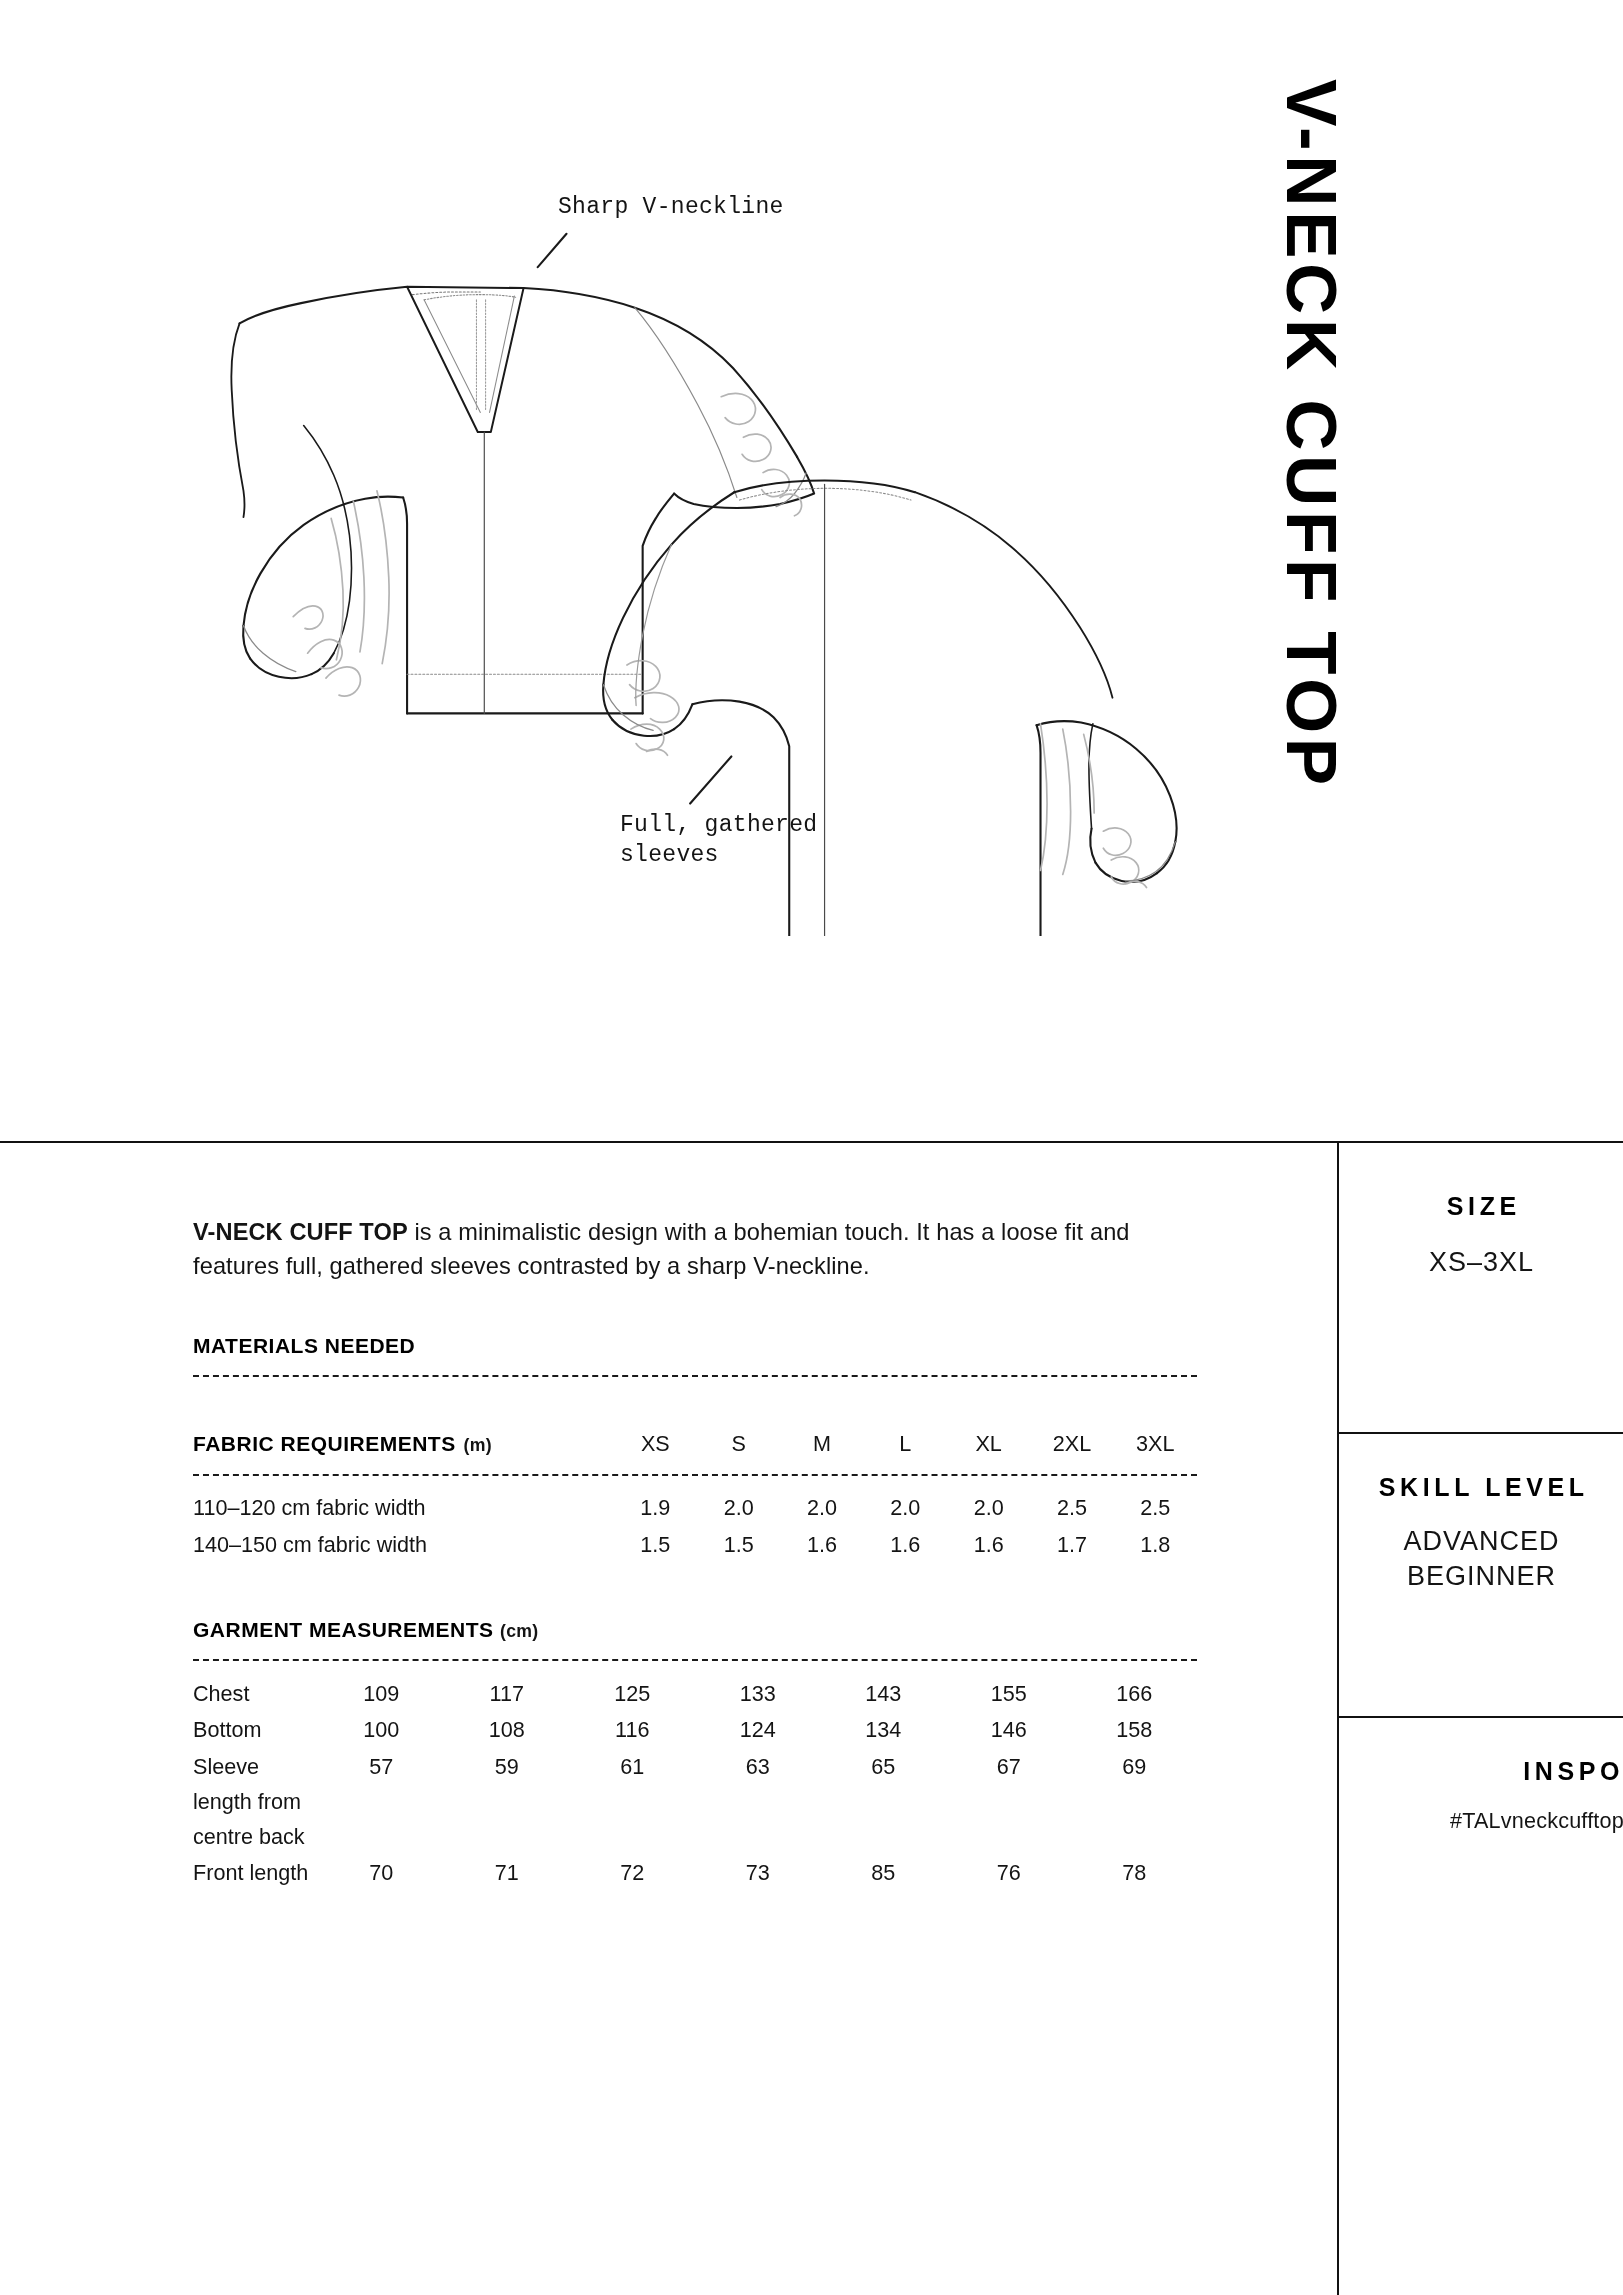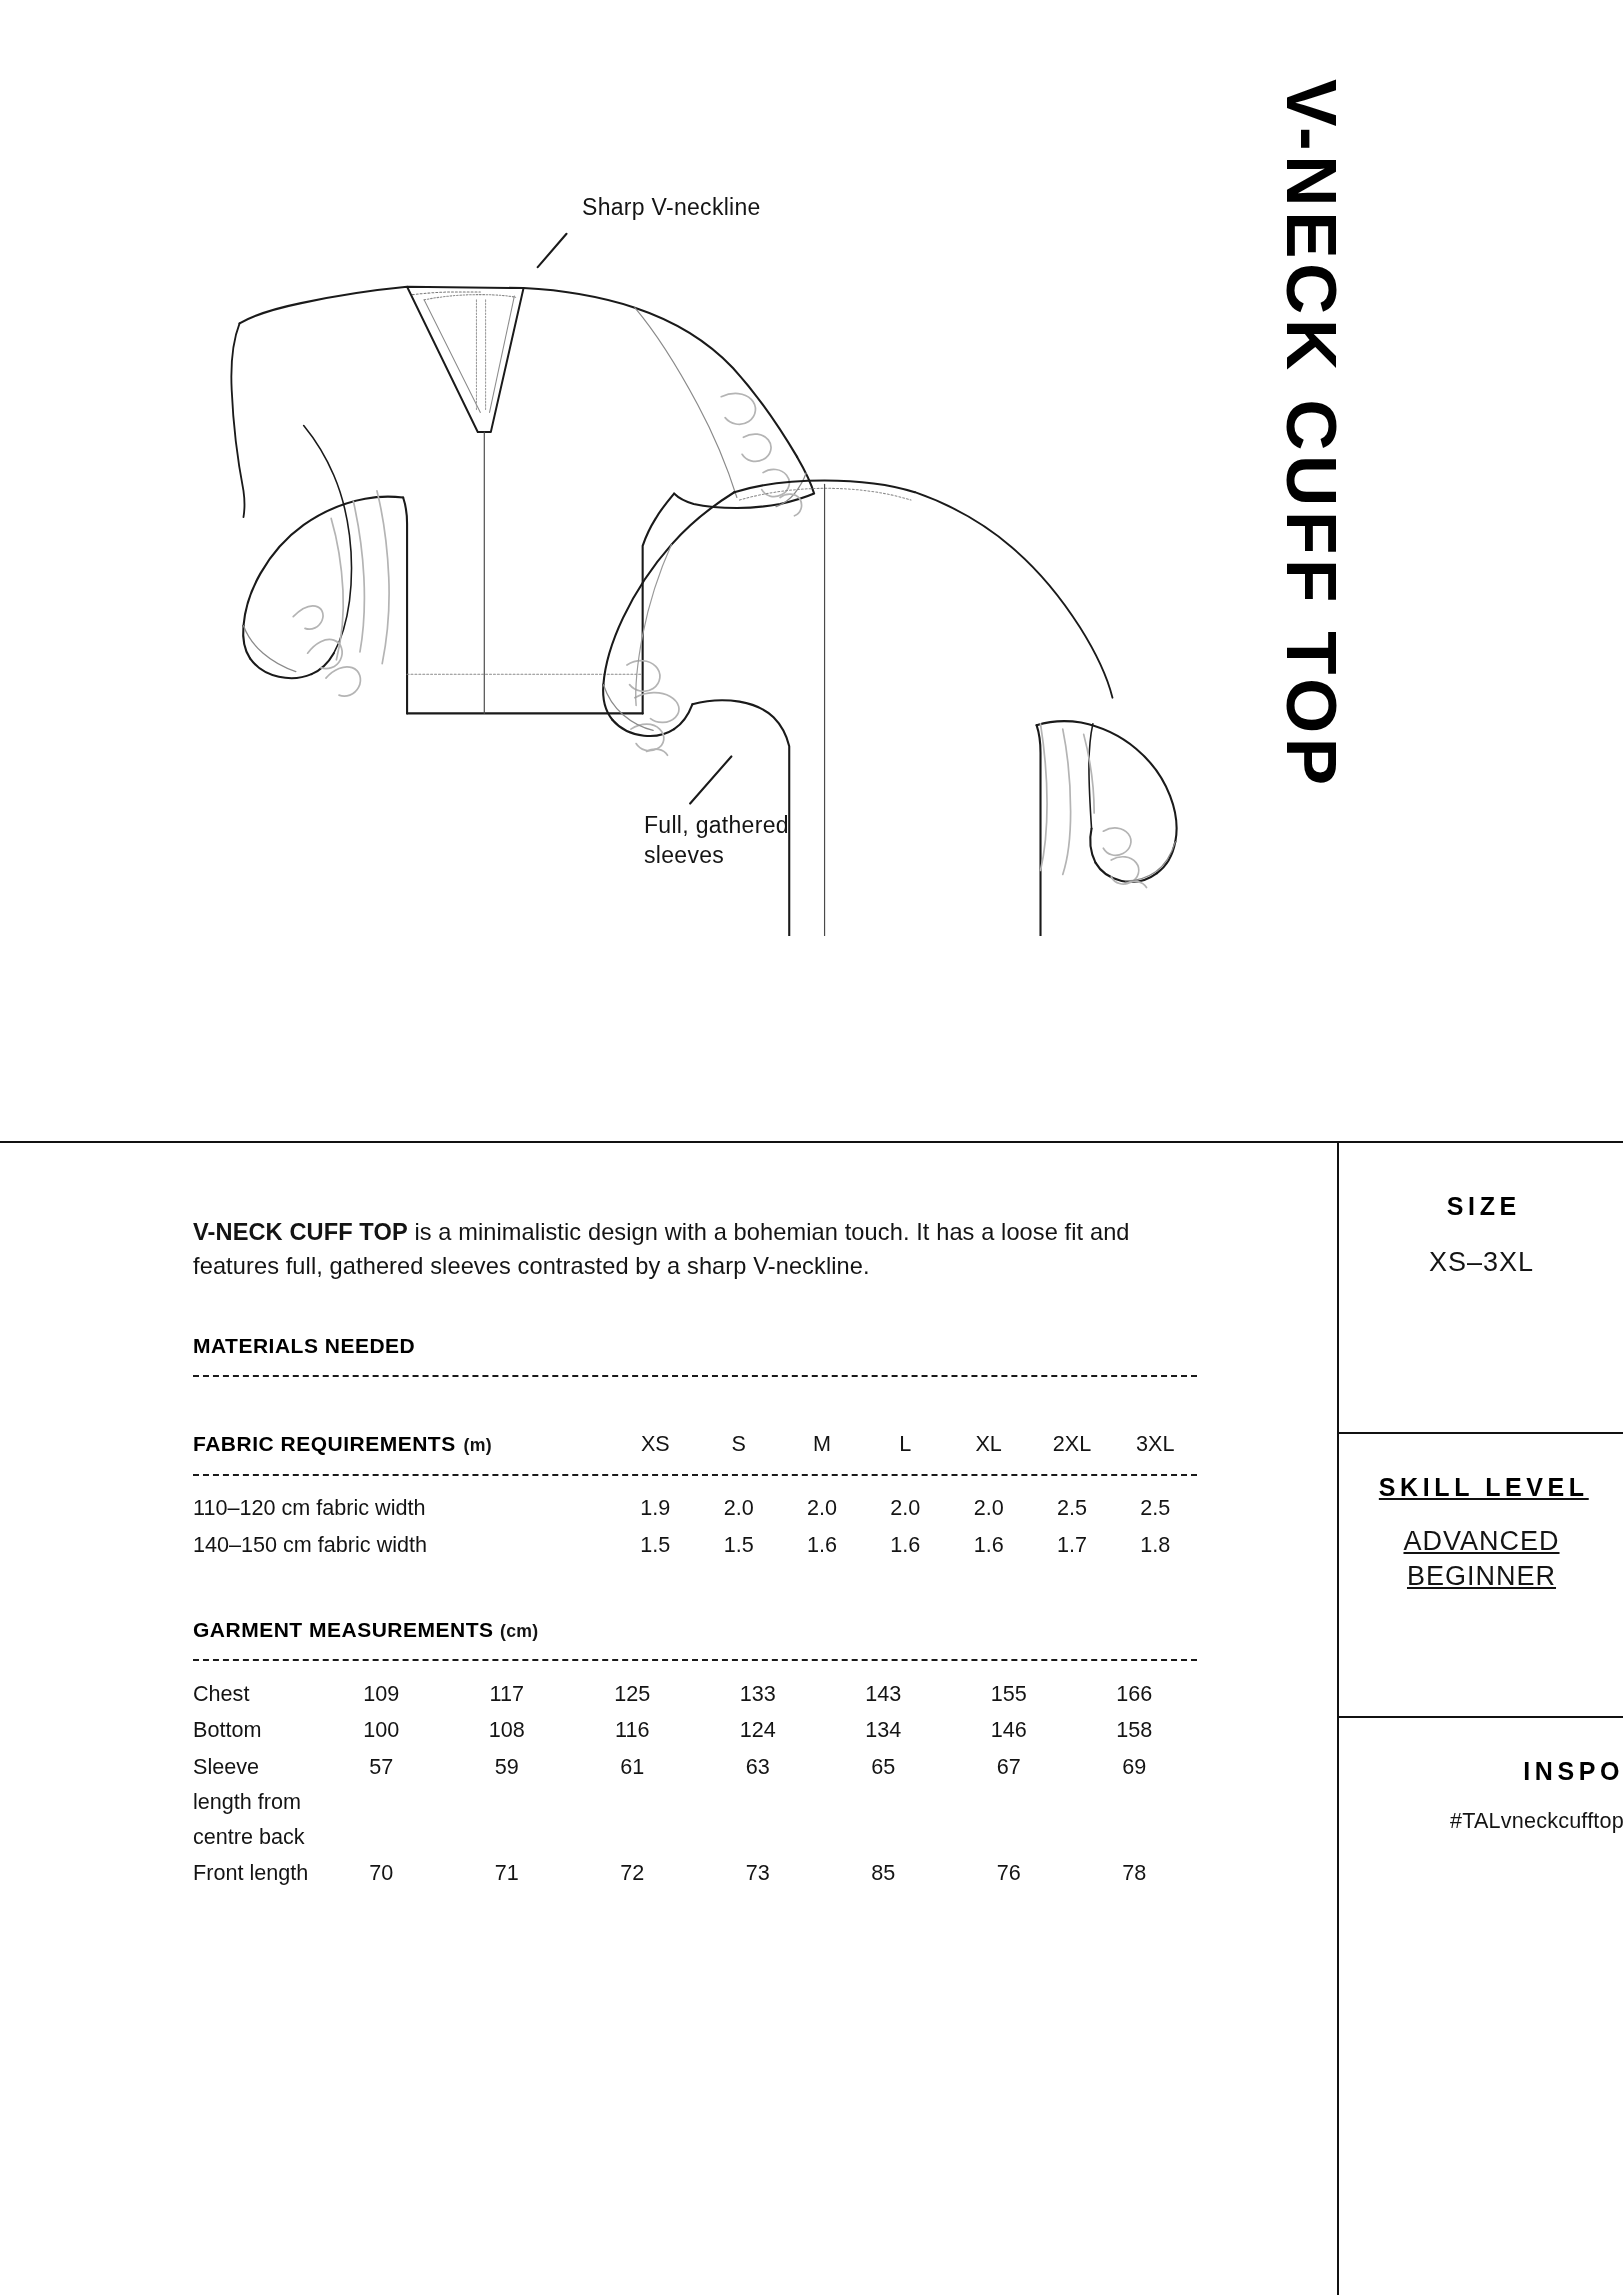--- a/index.html
+++ b/index.html
@@ -28,28 +28,27 @@
     position: absolute;
     left: 216px;
     top: 216px;
     width: 1047px;
     height: 720px;
   }
   #tech-drawings svg { display: block; width: 100%; height: 100%; }
 
   .annotation {
     position: absolute;
-    font-family: Liberation Sans, sans-serif;
+    font-family: Liberation Mono, monospace;
     font-size: 23px;
     font-weight: 300;
     letter-spacing: 0.3px;
     line-height: 1.30;
     color: #141414;
     white-space: pre-line;
-    margin-left: 24px;
   }
   #annotation-vneck { left: 558px; top: 193px; }
   #annotation-sleeves { left: 620px; top: 811px; }
 
   #leaderlines {
     position: absolute;
     left: 0; top: 0;
     width: 1623px; height: 1142px;
     pointer-events: none;
   }
@@ -188,21 +187,21 @@
     width: 285px;
     height: 1152px;
   }
   .sidebar-section {
     position: absolute;
     left: 0;
     width: 285px;
     text-align: center;
   }
   #sidebar-section-size { top: 8px; height: 205px; }
-  #sidebar-section-skill { top: 289px; height: 312px; text-decoration: underline; }
+  #sidebar-section-skill { top: 289px; height: 312px; }
   #sidebar-section-inspo { top: 573px; height: 652px; text-align: right; }
 
   .sidebar-divider {
     position: absolute;
     left: 0;
     width: 285px;
     height: 0;
     border-top: 2px solid #111111;
   }
   #sidebar-divider-1 { top: 289px; }

